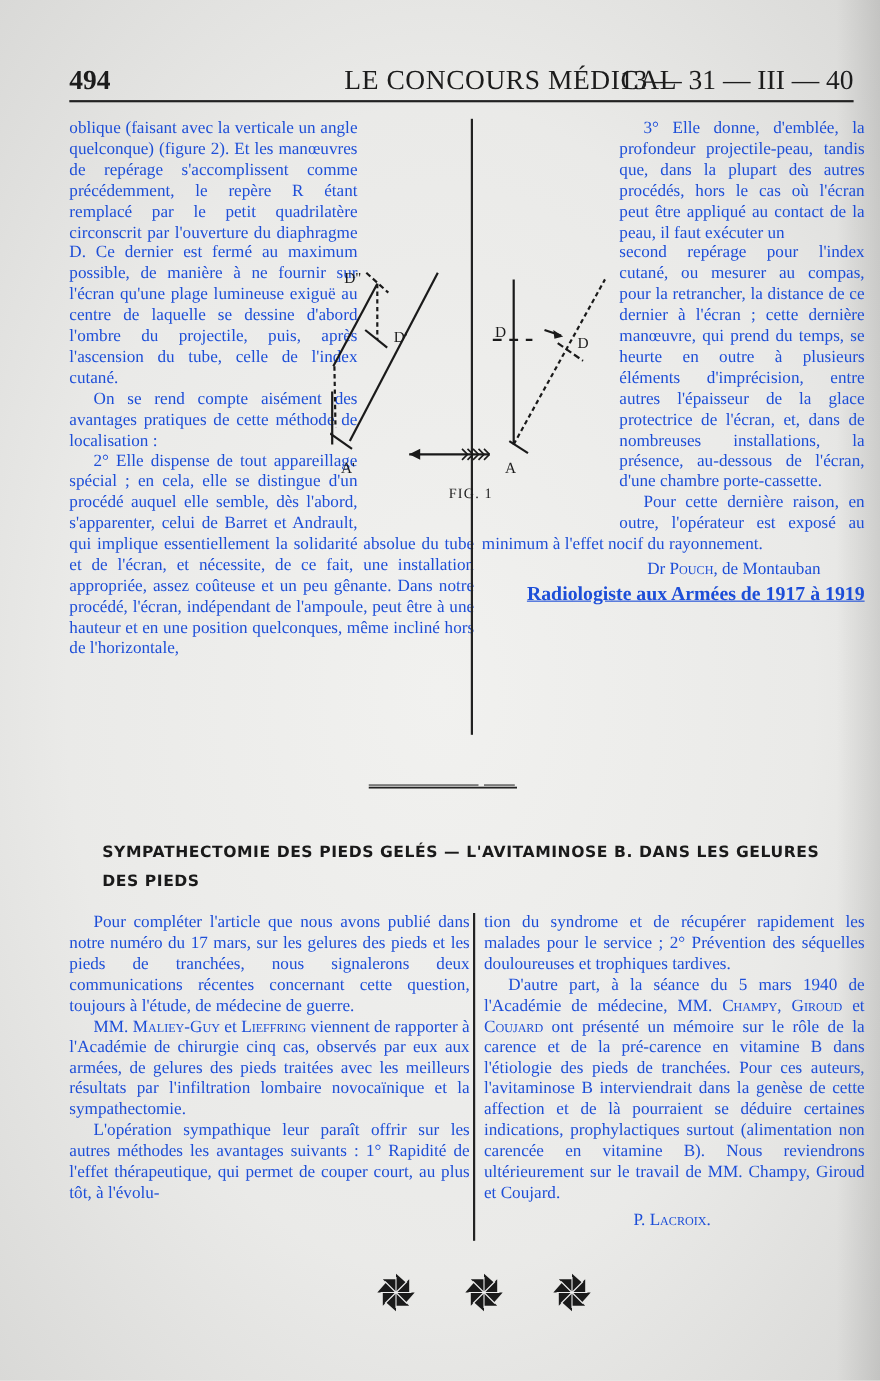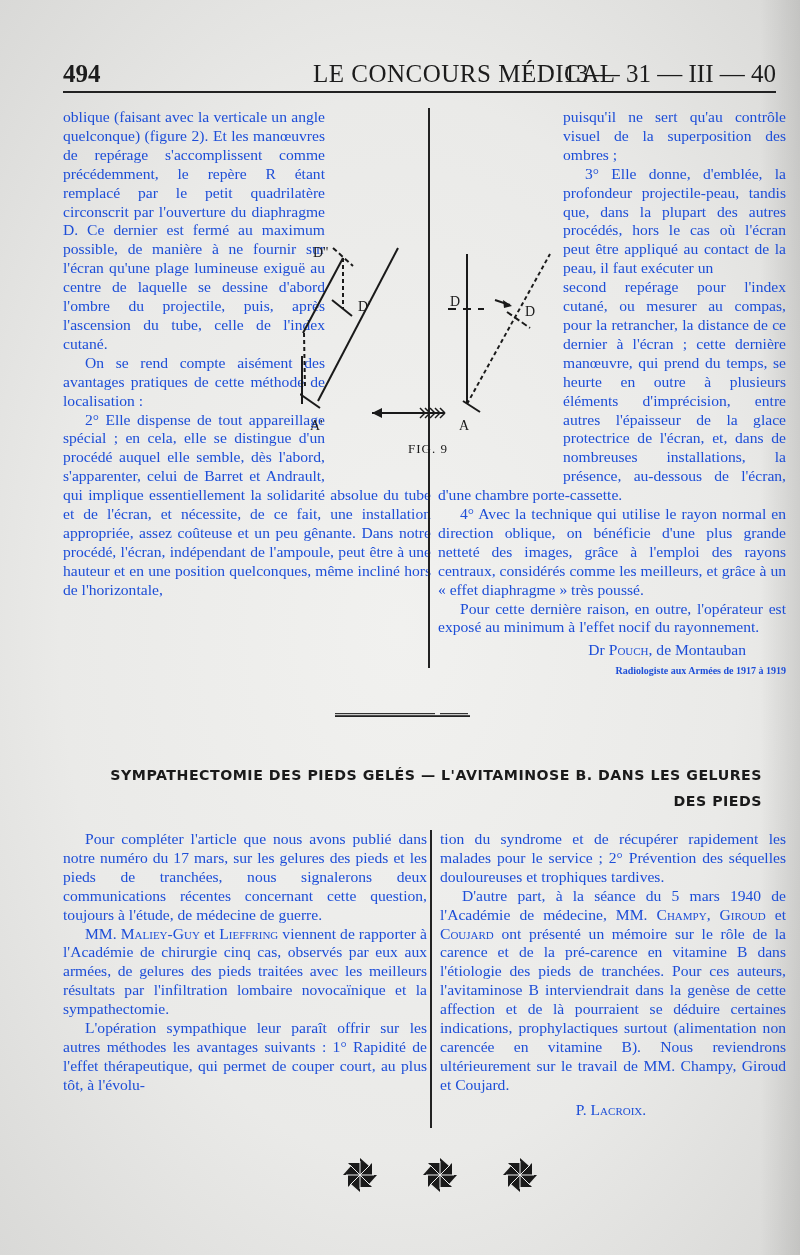--- a/index.html
+++ b/index.html
@@ -34,35 +34,35 @@
     text-align: justify;
     color: #1d4ed8;
   }
   .col p { margin: 0; }
   .col p.ind { text-indent: 22px; }
   .col-rule {
     position: absolute; width: 2px; background: #222;
   }
   .sc { font-variant: small-caps; }
   .sig { text-align: right; margin: 0; }
-  .sig2 { text-align: right; font-size: 10px; font-weight: bold; margin: 0; }
+  .sig2 { text-align: right; font-size: 18px; font-weight: bold; margin: 0; text-decoration: underline; }
   .figure {
     position: absolute; left: 300px; top: 244px; width: 270px; height: 220px;
   }
   .fig-caption {
     position: absolute; left: 408px; top: 441px;
     font-family: "Liberation Serif", serif; font-size: 13px; letter-spacing: 1px;
   }
   .sep {
     position: absolute; left: 335px; top: 713px; width: 135px; height: 4px;
   }
   .title {
-    position: absolute; left: 82px; top: 762px; width: 680px;
+    position: absolute; left: 93px; top: 762px; width: 680px;
     font-family: "DejaVu Sans", sans-serif; font-weight: bold; font-size: 14.2px;
-    text-align: right; line-height: 26px; letter-spacing: 0.5px; color: #1a1a1a;
+    text-align: left; line-height: 26px; letter-spacing: 0.5px; color: #1a1a1a;
   }
   .ornaments {
     position: absolute; left: 340px; top: 1155px; width: 200px; height: 40px;
     display: flex; justify-content: space-between;
   }
   .orn { width: 40px; height: 40px; }
 </style>
 </head>
 <body>
 
@@ -79,24 +79,22 @@
   <div style="float:right; width:106px; height:244px; margin-top:132px;"></div>
   <p>oblique (faisant avec la verticale un angle quelconque) (figure 2). Et les manœuvres de repérage s'accomplissent comme précédemment, le repère R étant remplacé par le petit quadrilatère circonscrit par l'ouverture du diaphragme D. Ce dernier est fermé au maximum possible, de manière à ne fournir sur l'écran qu'une plage lumineuse exiguë au centre de laquelle se dessine d'abord l'ombre du projectile, puis, après l'ascension du tube, celle de l'index cutané.</p>
   <p class="ind">On se rend compte aisément des avantages pratiques de cette méthode de localisation :</p>
   <p class="ind">2° Elle dispense de tout appareillage spécial ; en cela, elle se distingue d'un procédé auquel elle semble, dès l'abord, s'apparenter, celui de Barret et Andrault, qui implique essentiellement la solidarité absolue du tube et de l'écran, et nécessite, de ce fait, une installation appropriée, assez coûteuse et un peu gênante. Dans notre procédé, l'écran, indépendant de l'ampoule, peut être à une hauteur et en une position quelconques, même incliné hors de l'horizontale,</p>
 </div>
 
 <div class="col-rule" style="left:428px; top:108px; height:560px;"></div>
 
 <div class="col" style="left:438px; top:108px; width:348px;">
   <div style="float:left; width:125px; height:252px; margin-top:114px;"></div>
-  <p>puisqu'il ne sert qu'au contrôle visuel de la superposition des ombres ;</p>
   <p class="ind">3° Elle donne, d'emblée, la profondeur projectile-peau, tandis que, dans la plupart des autres procédés, hors le cas où l'écran peut être appliqué au contact de la peau, il faut exécuter un</p>
   <p>second repérage pour l'index cutané, ou mesurer au compas, pour la retrancher, la distance de ce dernier à l'écran ; cette dernière manœuvre, qui prend du temps, se heurte en outre à plusieurs éléments d'imprécision, entre autres l'épaisseur de la glace protectrice de l'écran, et, dans de nombreuses installations, la présence, au-dessous de l'écran, d'une chambre porte-cassette.</p>
-  <p class="ind">4° Avec la technique qui utilise le rayon normal en direction oblique, on bénéficie d'une plus grande netteté des images, grâce à l'emploi des rayons centraux, considérés comme les meilleurs, et grâce à un « effet diaphragme » très poussé.</p>
   <p class="ind">Pour cette dernière raison, en outre, l'opérateur est exposé au minimum à l'effet nocif du rayonnement.</p>
   <p class="sig" style="margin-right:40px; margin-top:4px;">
     <span>Dr </span><span class="sc">Pouch</span><span>, de Montauban</span>
   </p>
   <p class="sig2" style="margin-top:2px;">Radiologiste aux Armées de 1917 à 1919</p>
 </div>
 
 <svg class="figure" viewBox="0 0 270 220">
   <g stroke="#1a1a1a" stroke-width="2" fill="none">
 
@@ -142,21 +140,21 @@
   </g>
   <g font-family="Liberation Serif, serif" font-size="14" fill="#1a1a1a">
     <text x="13" y="13">D''</text>
     <text x="58" y="67">D'</text>
     <text x="150" y="62">D</text>
     <text x="225" y="72">D</text>
     <text x="10" y="186">A'</text>
     <text x="159" y="186">A</text>
   </g>
 </svg>
-<div class="fig-caption">FIG. 9</div>
+<div class="fig-caption">FIG. 1</div>
 
 <svg class="sep" viewBox="0 0 135 4">
   <rect x="0" y="0" width="100" height="1.2" fill="#333"></rect>
   <rect x="105" y="0" width="28" height="1.2" fill="#333"></rect>
   <rect x="0" y="2.2" width="135" height="1.8" fill="#222"></rect>
 </svg>
 
 <div class="title">SYMPATHECTOMIE DES PIEDS GELÉS — L'AVITAMINOSE B. DANS LES GELURES DES PIEDS</div>
 
 <div class="col" style="left:63px; top:830px; width:364px;">

